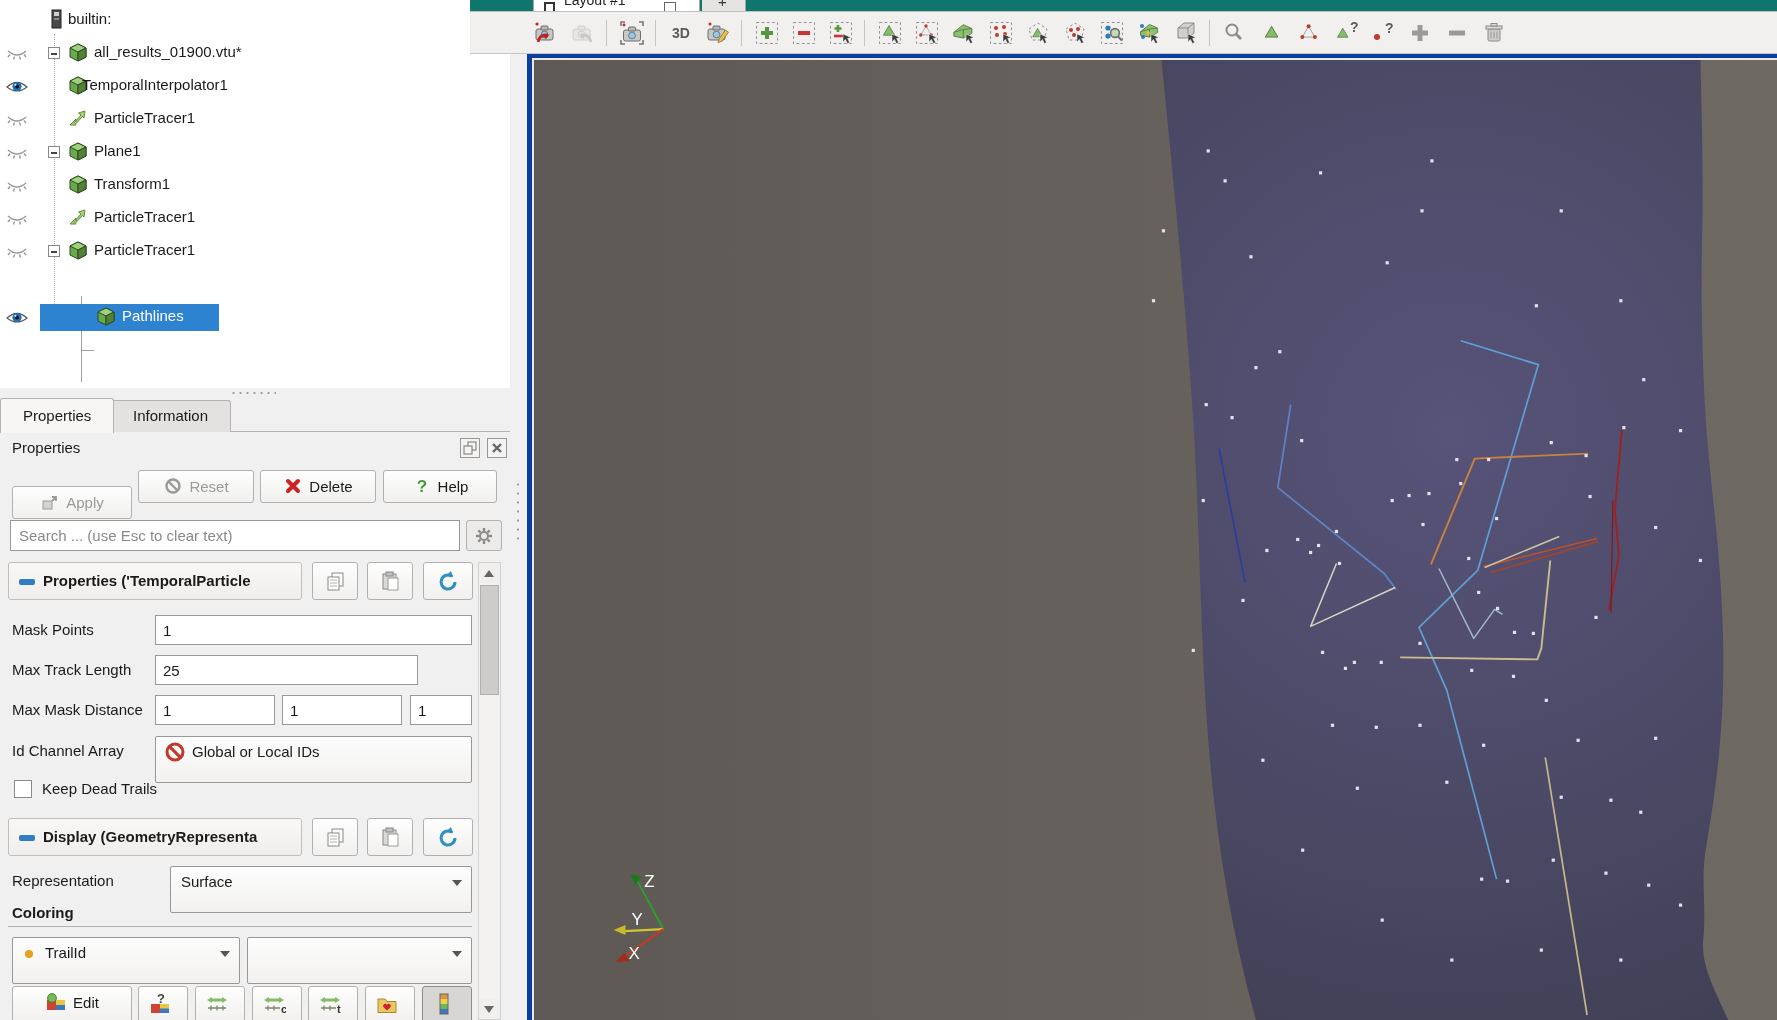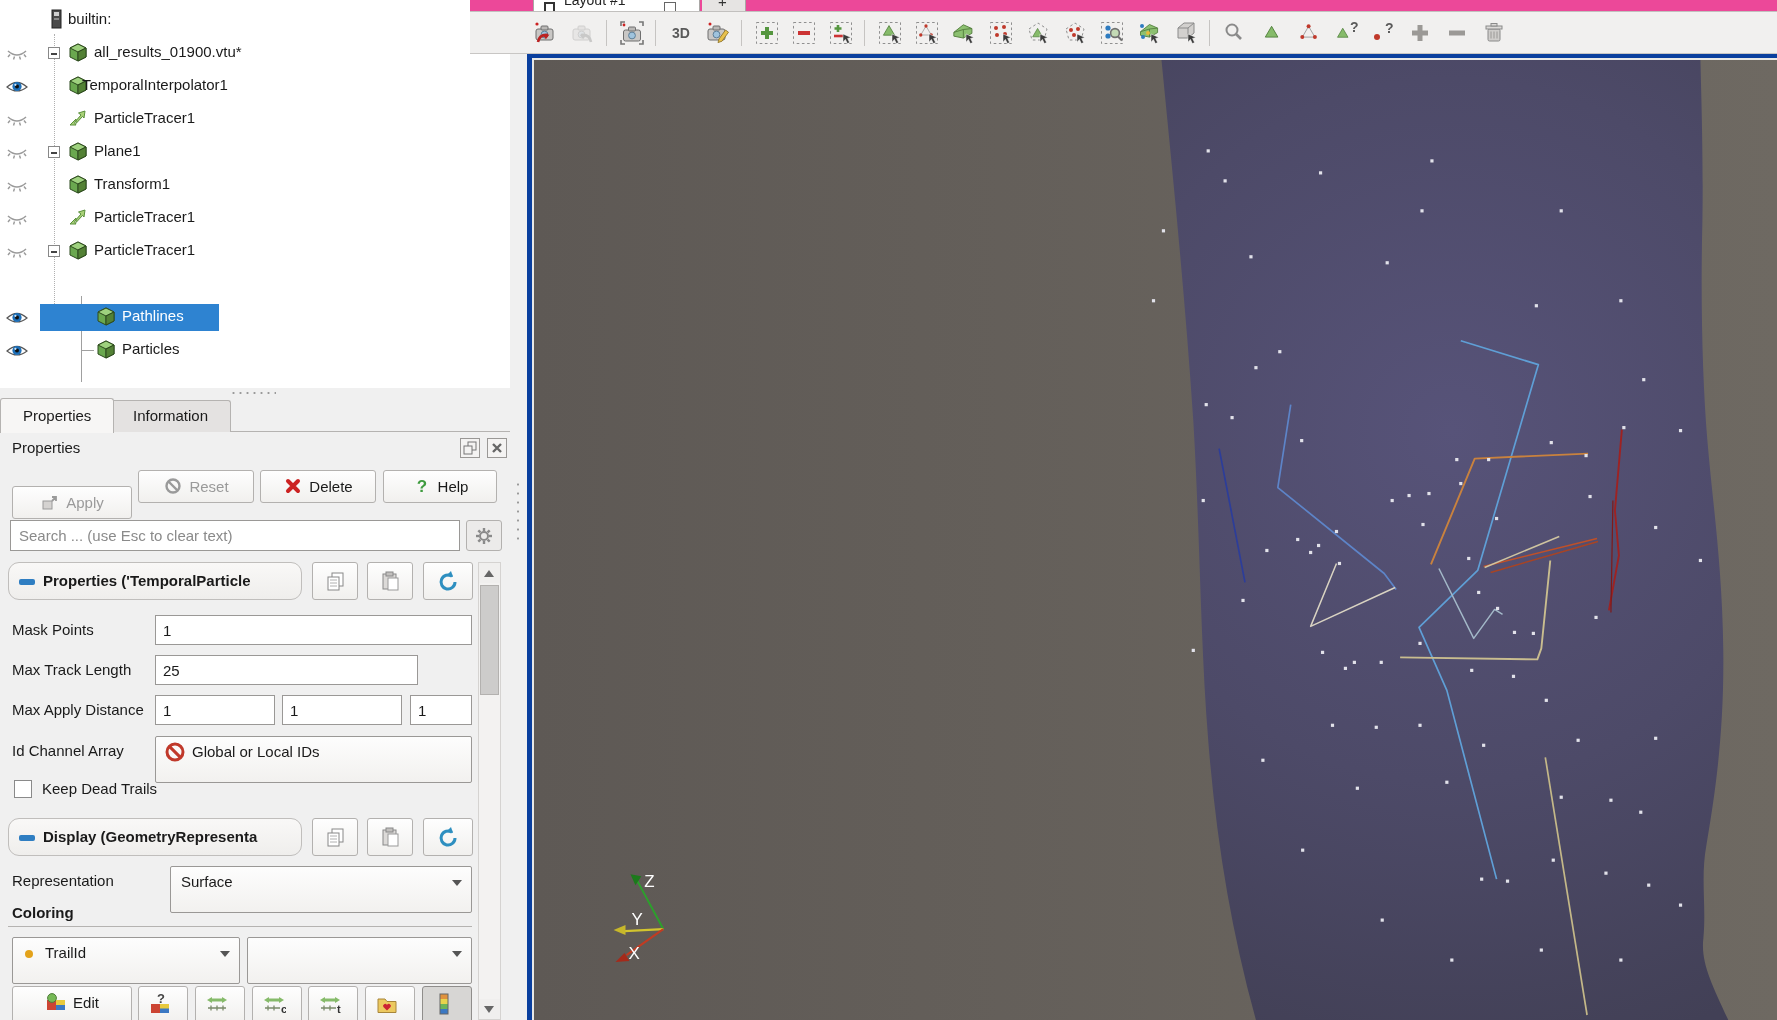--- a/index.html
+++ b/index.html
@@ -39,21 +39,21 @@
   .btn svg { vertical-align:middle; margin:5px 6px 0 0; }
   .btn.disabled { color:#9a9a9a; cursor:default; }
 
   #searchrow input { position:absolute; left:10px; top:520px; width:450px; height:31px; border:1px solid #9a9896;
      padding:0 8px; font:15px "Liberation Sans",sans-serif; color:#333; background:#fff; }
   #searchrow input::placeholder { color:#8a8a8a; }
   #gearbtn { position:absolute; left:466px; top:520px; width:36px; height:31px; background:#ecebea;
      border:1px solid #b3b1af; border-radius:3px; cursor:pointer; text-align:center; }
 
   .sect { position:absolute; left:8px; width:294px; height:38px; background:linear-gradient(#f9f8f7,#efeeec);
-     border:1px solid #c0bebc; border-radius:11px; font-weight:bold; line-height:36px; padding-left:34px;
+     border:1px solid #c0bebc; border-radius:3px; font-weight:bold; line-height:36px; padding-left:34px;
      white-space:nowrap; overflow:hidden; cursor:pointer; }
   .sect .dash { position:absolute; left:10px; top:16px; width:16px; height:6px; background:#2f7ec2; border-radius:2px; }
   .mini { position:absolute; width:46px; height:38px; background:linear-gradient(#fefefe,#f1f0ee);
      border:1px solid #b3b1af; border-radius:3px; text-align:center; cursor:pointer; }
   .mini svg { margin-top:7px; }
 
   .frow-label { position:absolute; left:12px; height:30px; line-height:30px; white-space:nowrap; }
   .tinput { position:absolute; height:30px; border:1px solid #9a9896; background:#fff; padding:0 7px;
      font:15px "Liberation Sans",sans-serif; color:#1a1a1a; }
   .combo { position:absolute; height:47px; background:linear-gradient(#fdfdfd,#f2f1ef); border:1px solid #9a9896;
@@ -70,21 +70,21 @@
   #sb-up:after { top:7px; border-bottom:7px solid #666; }
   #sb-down { bottom:0; } #sb-down:after { top:7px; border-top:7px solid #666; }
   #sb-thumb { position:absolute; left:1px; top:22px; width:19px; height:110px; background:#cdcccb; border:1px solid #b3b1af; cursor:grab; }
 
   #vsplit { position:absolute; left:510px; top:0; width:17px; height:1020px; background:#f0f0f0; }
   #vsplit .dots { position:absolute; left:7px; top:480px; width:2px; height:60px;
      background-image:radial-gradient(circle,#9a9a9a 1px,transparent 1.2px); background-size:2px 9px; }
 
   
   #right { position:absolute; left:527px; top:0; width:1250px; height:1020px; }
-  #tabstrip { position:absolute; left:-57px; top:0; width:1307px; height:12px; background:#ec4899;
+  #tabstrip { position:absolute; left:-57px; top:0; width:1307px; height:12px; background:#0f766e;
      border-bottom:1px solid #c2c0be; overflow:hidden; }
   #layout-tab { position:absolute; left:63px; top:0; width:167px; height:12px; background:#fff;
      border-left:1px solid #a9a7a5; border-right:1px solid #a9a7a5; overflow:hidden; cursor:pointer; }
   #layout-tab .cb { position:absolute; left:10px; top:2px; width:11px; height:14px; border:2px solid #333; background:#fff; }
   #layout-tab .txt { position:absolute; left:30px; top:-8px; font-size:14px; color:#222; }
   #layout-tab .sq { position:absolute; left:130px; top:2px; width:12px; height:12px; border:1px solid #666; }
   #plus-tab { position:absolute; left:232px; top:0; width:44px; height:12px; background:#e6e4e3;
      border-right:1px solid #a9a7a5; overflow:hidden; cursor:pointer; }
   #plus-tab .txt { position:absolute; left:16px; top:-7px; font-size:15px; color:#333; }
 
@@ -247,35 +247,20 @@
               <circle cx="11.4" cy="10.8" r="1.1" fill="#cfe6f7"></circle>
             </svg></span>
           <span class="tree-sel" style="width:179px;"></span>
           <span class="node-icon" style="left:94px;"><svg width="24" height="24" viewBox="0 0 24 24">
               <path d="M4 8 L12 4 L20 8 L20 17 L12 21 L4 17 Z" fill="#6aa84f" stroke="#2d4a1e"></path>
               <path d="M4 8 L12 12 L20 8 L12 4 Z" fill="#9ed17e" stroke="#2d4a1e"></path>
               <path d="M12 12 L12 21" stroke="#2d4a1e"></path>
               <path d="M12 12 L20 8 L20 17 L12 21 Z" fill="#538135" stroke="#2d4a1e"></path>
             </svg></span>
           <span class="tree-label" style="left:122px; color:#fff;">Pathlines</span>
-        </div>
-        <div class="tree-row" style="top:334px;">
-          <span class="eye-cell"><svg width="26" height="25" viewBox="0 0 26 25">
-              <path d="M3 13 Q13 4 23 13 Q13 21 3 13 Z" fill="#fdfdfd" stroke="#555" stroke-width="1.2"></path>
-              <circle cx="13" cy="12.5" r="4.6" fill="#1d6fb8"></circle>
-              <circle cx="13" cy="12.5" r="2" fill="#101010"></circle>
-              <circle cx="11.4" cy="10.8" r="1.1" fill="#cfe6f7"></circle>
-            </svg></span>
-          <span class="node-icon" style="left:94px;"><svg width="24" height="24" viewBox="0 0 24 24">
-              <path d="M4 8 L12 4 L20 8 L20 17 L12 21 L4 17 Z" fill="#6aa84f" stroke="#2d4a1e"></path>
-              <path d="M4 8 L12 12 L20 8 L12 4 Z" fill="#9ed17e" stroke="#2d4a1e"></path>
-              <path d="M12 12 L12 21" stroke="#2d4a1e"></path>
-              <path d="M12 12 L20 8 L20 17 L12 21 Z" fill="#538135" stroke="#2d4a1e"></path>
-            </svg></span>
-          <span class="tree-label" style="left:122px; ">Particles</span>
         </div>
       </div>
 
     <div id="hsplitter">
         <span class="dots"></span>
       </div>
 
     <div id="tabbar">
       <div class="tab active" style="left:0;">Properties</div>
       <div class="tab" style="left:110px;">Information</div>
@@ -369,21 +354,21 @@
             <path d="M15 1 l2 6 -7 -1 z" fill="#2e8fc0"></path>
           </svg>
       </div>
 
       <div class="frow-label" style="top:615px;">Mask Points</div>
       <input class="tinput" style="left: 155px; top: 615px; width: 317px;" value="1">
 
       <div class="frow-label" style="top:655px;">Max Track Length</div>
       <input class="tinput" style="left: 155px; top: 655px; width: 263px;" value="25">
 
-      <div class="frow-label" style="top:695px;">Max Apply Distance</div>
+      <div class="frow-label" style="top:695px;">Max Mask Distance</div>
       <input class="tinput" style="left: 155px; top: 695px; width: 120px;" value="1">
       <input class="tinput" style="left: 282px; top: 695px; width: 120px;" value="1">
       <input class="tinput" style="left: 410px; top: 695px; width: 62px;" value="1">
 
       <div class="frow-label" style="top:736px;">Id Channel Array</div>
       <div class="combo" style="left:155px; top:736px; width:317px; padding-left:36px;">
         <svg width="22" height="22" style="position:absolute; left:8px; top:4px;">
             <circle cx="11" cy="11" r="8" fill="none" stroke="#c0392b" stroke-width="3"></circle>
             <path d="M5.6 5.6 L16.4 16.4" stroke="#c0392b" stroke-width="3"></path>
           </svg>

